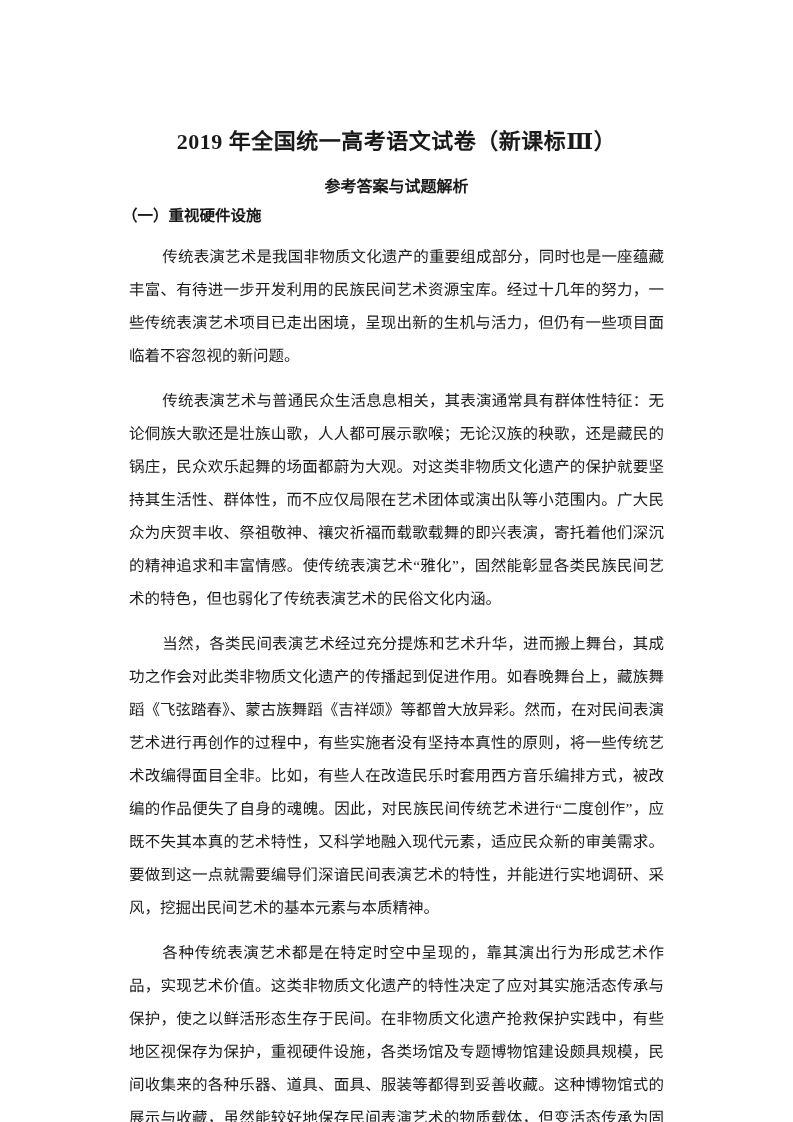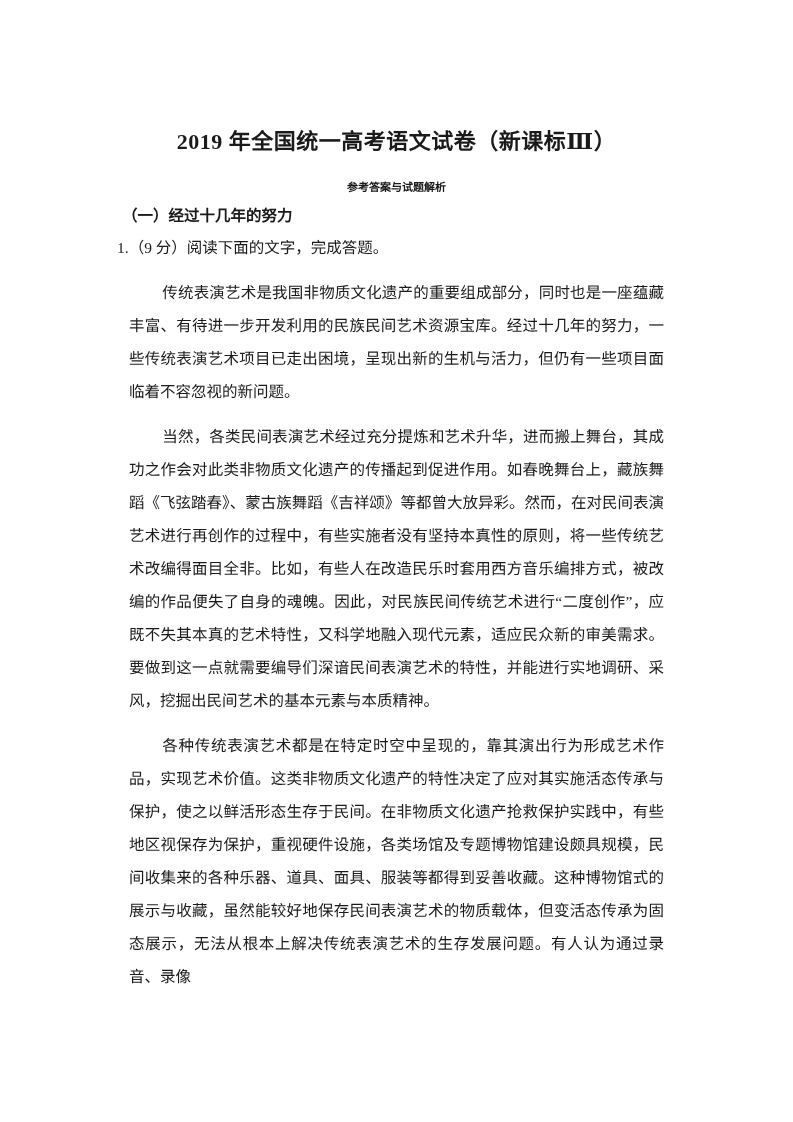--- a/index.html
+++ b/index.html
@@ -25,21 +25,21 @@
   }
   .title {
     font-size: 22px;
     font-weight: 700;
     text-align: center;
     line-height: 32px;
     margin: 0;
     letter-spacing: 0.5px;
   }
   .subtitle {
-    font-size: 11px;
+    font-size: 16px;
     font-weight: 700;
     text-align: center;
     line-height: 16px;
     margin-top: 21px;
   }
   .section-heading {
     font-size: 15.5px;
     font-weight: 700;
     line-height: 24px;
     margin-top: 15px;
@@ -84,25 +84,25 @@
 </head>
 <body>
 
 <div class="page">
 
   <h1 class="title">2019 年全国统一高考语文试卷（新课标Ⅲ）</h1>
 
   <div class="subtitle">参考答案与试题解析</div>
 
 
-  <div class="subsection-heading">（一）经过十几年的努力</div>
+  <div class="subsection-heading">（一）重视硬件设施</div>
 
-  <div class="question-intro">1.（9 分）阅读下面的文字，完成答题。</div>
 
   <p class="body-para">传统表演艺术是我国非物质文化遗产的重要组成部分，同时也是一座蕴藏丰富、有待进一步开发利用的民族民间艺术资源宝库。经过十几年的努力，一些传统表演艺术项目已走出困境，呈现出新的生机与活力，但仍有一些项目面临着不容忽视的新问题。</p>
 
+  <p class="body-para">传统表演艺术与普通民众生活息息相关，其表演通常具有群体性特征：无论侗族大歌还是壮族山歌，人人都可展示歌喉；无论汉族的秧歌，还是藏民的锅庄，民众欢乐起舞的场面都蔚为大观。对这类非物质文化遗产的保护就要坚持其生活性、群体性，而不应仅局限在艺术团体或演出队等小范围内。广大民众为庆贺丰收、祭祖敬神、禳灾祈福而载歌载舞的即兴表演，寄托着他们深沉的精神追求和丰富情感。使传统表演艺术“雅化”，固然能彰显各类民族民间艺术的特色，但也弱化了传统表演艺术的民俗文化内涵。</p>
 
   <p class="body-para">当然，各类民间表演艺术经过充分提炼和艺术升华，进而搬上舞台，其成功之作会对此类非物质文化遗产的传播起到促进作用。如春晚舞台上，藏族舞蹈《飞弦踏春》、蒙古族舞蹈《吉祥颂》等都曾大放异彩。然而，在对民间表演艺术进行再创作的过程中，有些实施者没有坚持本真性的原则，将一些传统艺术改编得面目全非。比如，有些人在改造民乐时套用西方音乐编排方式，被改编的作品便失了自身的魂魄。因此，对民族民间传统艺术进行“二度创作”，应既不失其本真的艺术特性，又科学地融入现代元素，适应民众新的审美需求。要做到这一点就需要编导们深谙民间表演艺术的特性，并能进行实地调研、采风，挖掘出民间艺术的基本元素与本质精神。</p>
 
   <p class="body-para">各种传统表演艺术都是在特定时空中呈现的，靠其演出行为形成艺术作品，实现艺术价值。这类非物质文化遗产的特性决定了应对其实施活态传承与保护，使之以鲜活形态生存于民间。在非物质文化遗产抢救保护实践中，有些地区视保存为保护，重视硬件设施，各类场馆及专题博物馆建设颇具规模，民间收集来的各种乐器、道具、面具、服装等都得到妥善收藏。这种博物馆式的展示与收藏，虽然能较好地保存民间表演艺术的物质载体，但变活态传承为固态展示，无法从根本上解决传统表演艺术的生存发展问题。有人认为通过录音、录像</p>
 
 
 </div>
 
 </body></html>

